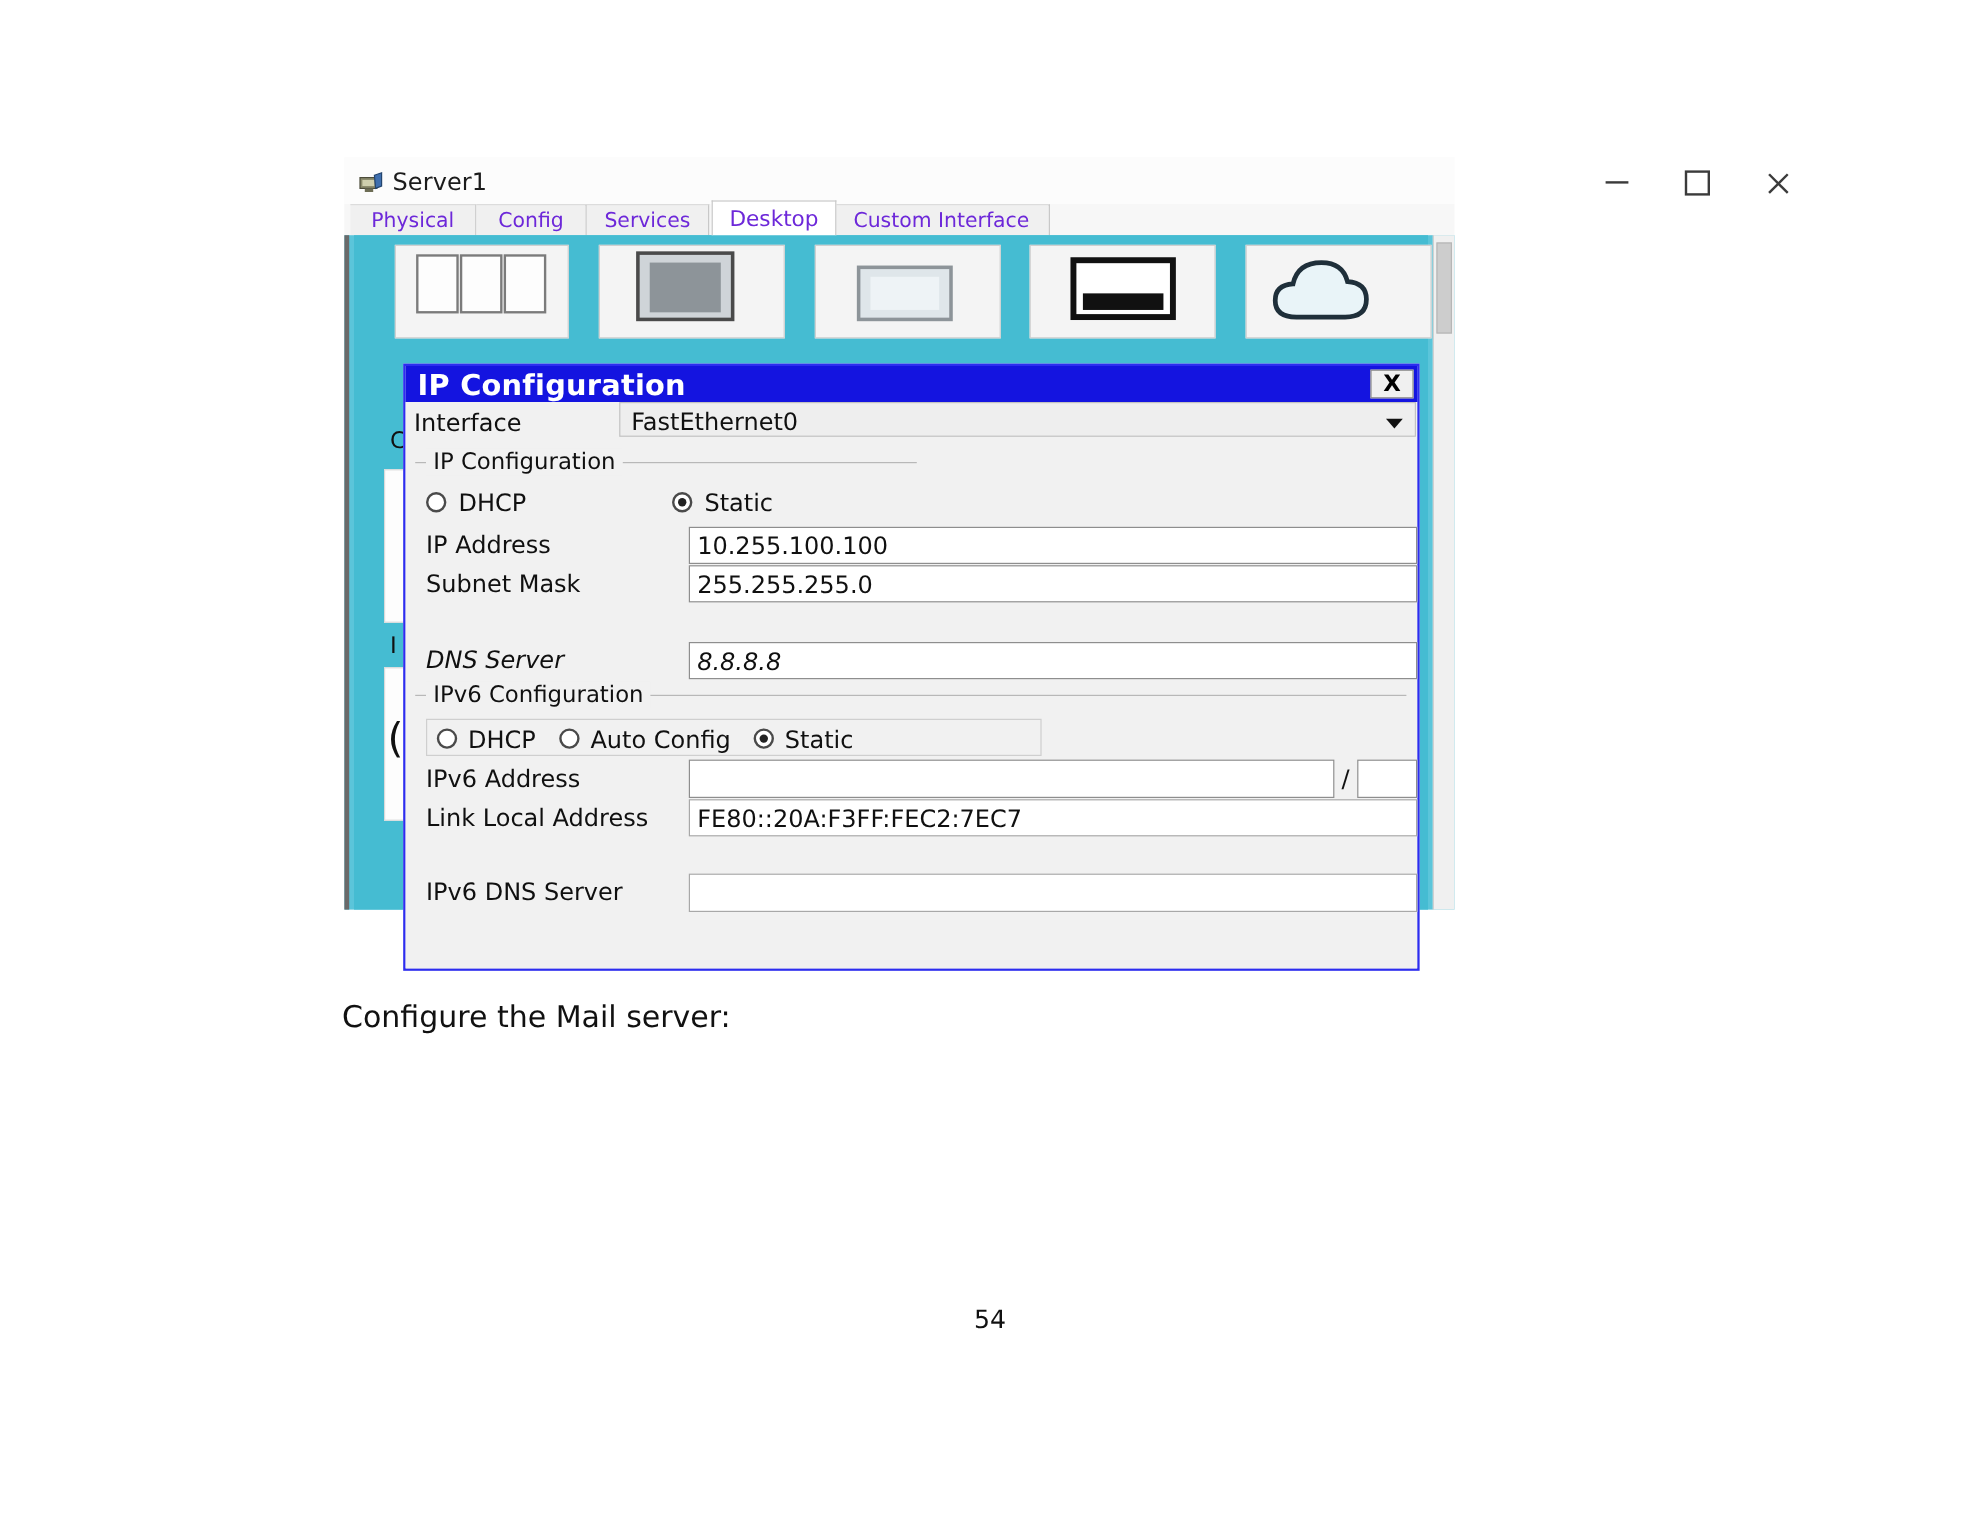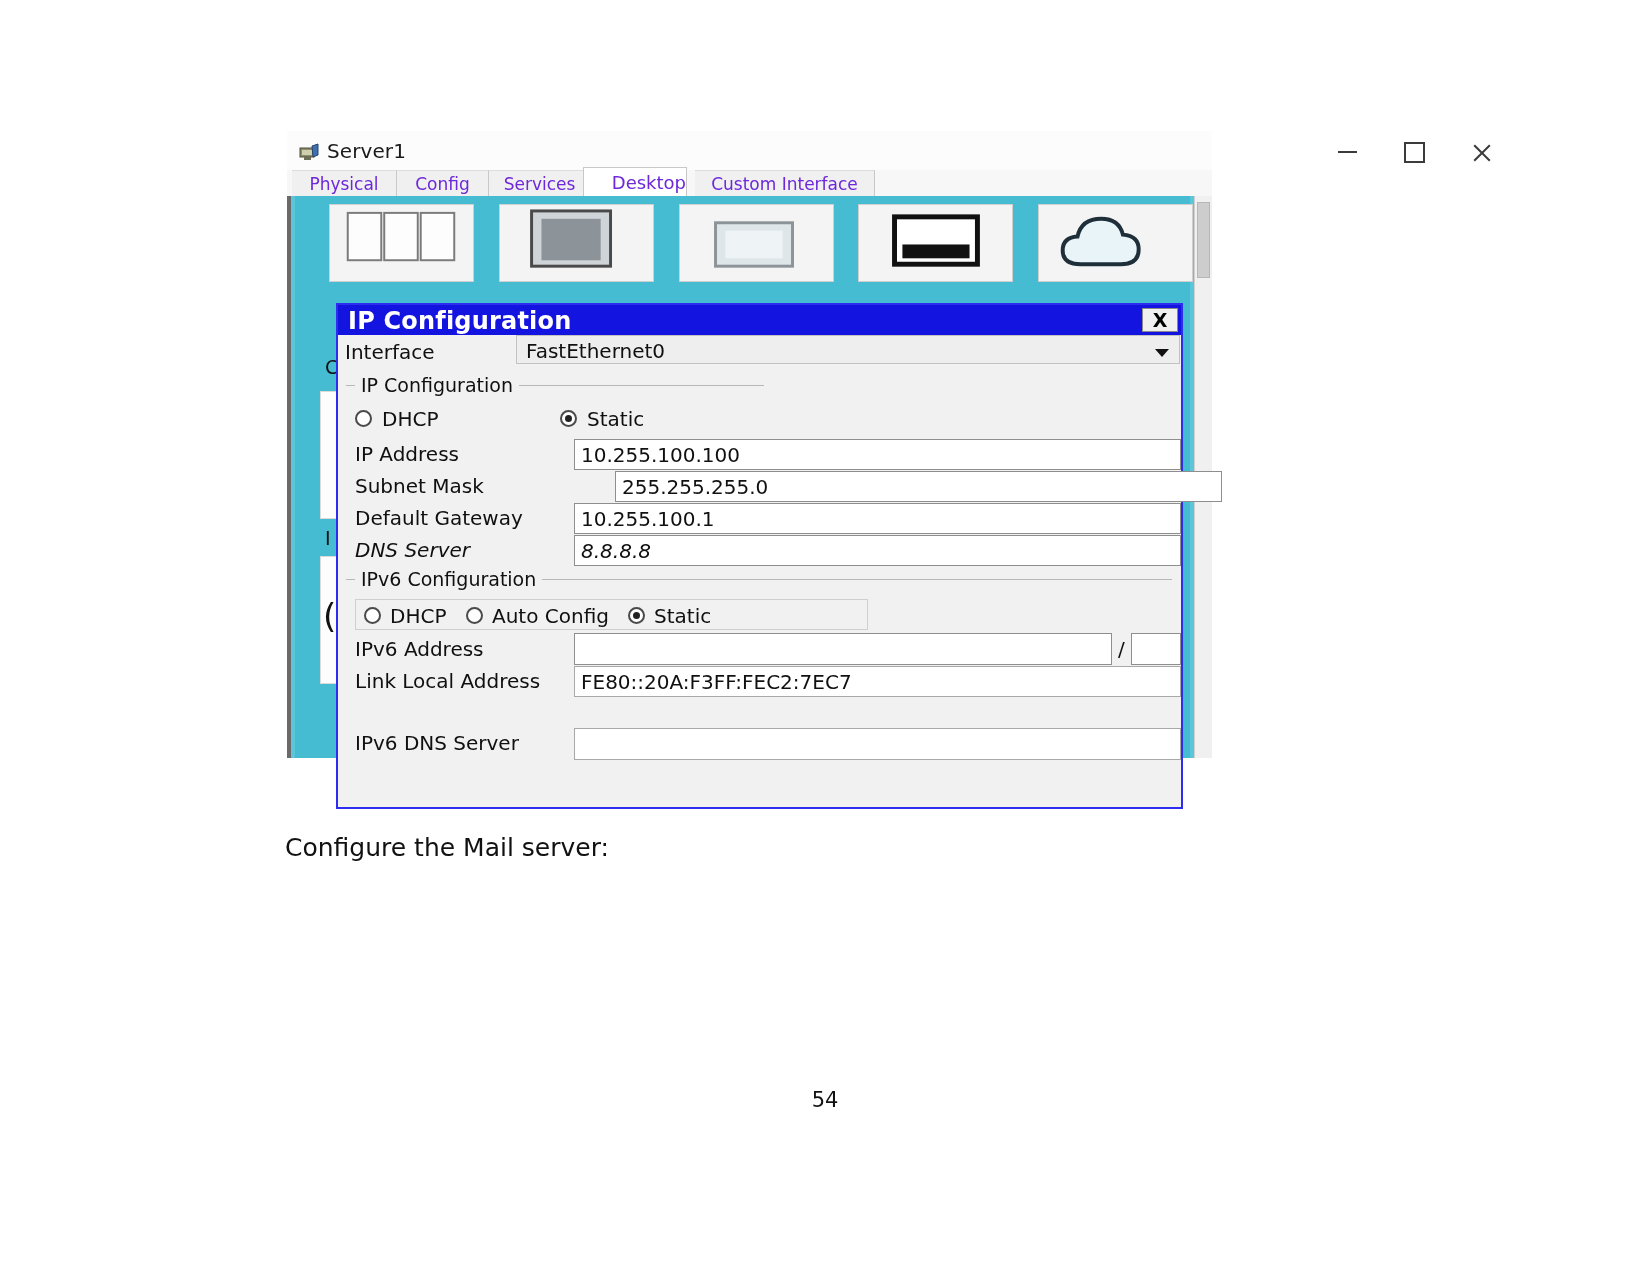--- a/index.html
+++ b/index.html
@@ -318,21 +318,21 @@
     <div class="pt-tabs">
       <div class="pt-tab" style="left:5px; width:105px;">
         <span>Physical</span>
       </div>
       <div class="pt-tab" style="left:110px; width:92px;">
         <span>Config</span>
       </div>
       <div class="pt-tab" style="left:202px; width:102px;">
         <span>Services</span>
       </div>
-      <div class="pt-tab active" style="left:296px; width:104px;justify-content:flex-end;">
+      <div class="pt-tab active" style="left:306px; width:104px;">
         <span>Desktop</span>
       </div>
       <div class="pt-tab" style="left:408px; width:180px;">
         <span>Custom Interface</span>
       </div>
     </div>
 
     <div class="pt-body">
       <div class="pt-body-inner">
 
@@ -406,31 +406,25 @@
 
             <div style="position:absolute; left:0; top:104px; width:843px; height:31px;">
               <span class="field-label" style="left:17px; top:3px;">IP Address</span>
               <span class="textfield" style="left:236px; top:0; width:607px; height:31px;">
                 <span>10.255.100.100</span>
               </span>
             </div>
 
             <div style="position:absolute; left:0; top:136px; width:843px; height:31px;">
               <span class="field-label" style="left:17px; top:3px;">Subnet Mask</span>
-              <span class="textfield" style="left:236px; top:0; width:607px; height:31px;margin-left:41px;">
+              <span class="textfield" style="left:236px; top:0; width:607px; height:31px;">
                 <span>255.255.255.0</span>
               </span>
             </div>
 
-            <div style="position:absolute; left:0; top:168px; width:843px; height:31px;">
-              <span class="field-label" style="left:17px; top:3px;">Default Gateway</span>
-              <span class="textfield" style="left:236px; top:0; width:607px; height:31px;">
-                <span>10.255.100.1</span>
-              </span>
-            </div>
 
             <div style="position:absolute; left:0; top:200px; width:843px; height:31px;font-style:italic;">
               <span class="field-label" style="left:17px; top:3px;">DNS Server</span>
               <span class="textfield" style="left:236px; top:0; width:607px; height:31px;">
                 <span>8.8.8.8</span>
               </span>
             </div>
 
             <div class="grp-ipv6-line"></div>
             <div class="group-title" style="position:absolute; left:17px; top:233px;">IPv6 Configuration</div>

